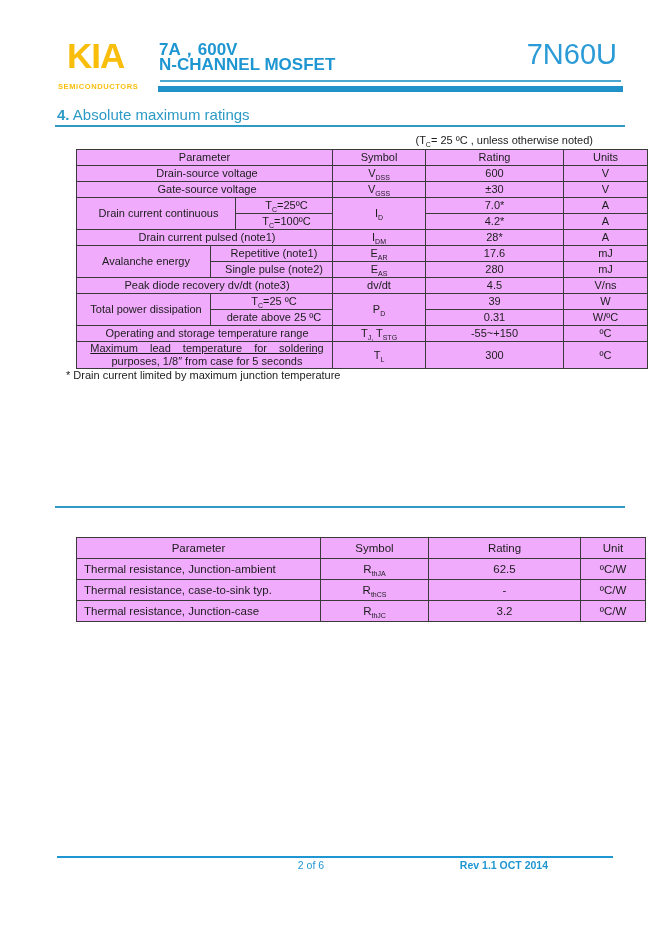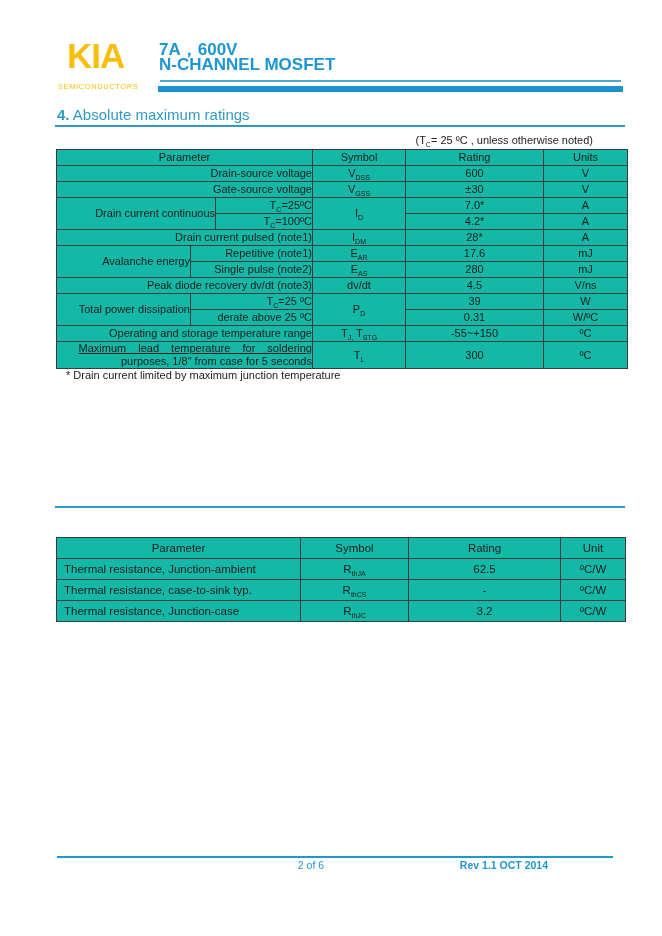--- a/index.html
+++ b/index.html
@@ -2,43 +2,43 @@
 <html><head>
 <meta charset="utf-8">
 <style>
   html,body{margin:0;padding:0;background:#e8e8e8;}
   .page{position:relative;width:662px;height:936px;background:#ffffff;margin:0 auto;
         font-family:"Liberation Sans",sans-serif;color:#1c1c1c;overflow:hidden;
         box-shadow:0 0 4px rgba(0,0,0,.2);padding-left:12px;}
   
   .logo-text{position:absolute;left:67px;top:38px;font-size:35px;font-weight:700;
              color:#F9BE0C;letter-spacing:-1px;line-height:1;}
-  .logo-sub{position:absolute;left:58px;top:82px;font-size:7.5px;font-weight:400;
+  .logo-sub{position:absolute;left:58px;top:82px;font-size:7.5px;font-weight:700;
             color:#F9BE0C;letter-spacing:.6px;}
   .subtitle{position:absolute;left:159px;top:42px;font-size:17px;font-weight:700;
             color:#1E96D2;line-height:15px;}
   .partno{position:absolute;right:57px;top:40px;font-size:29px;color:#2A9BD7;line-height:1;}
   .rule-thin{position:absolute;left:160px;top:80px;width:461px;height:2px;background:#4AA5CF;}
   .rule-thick{position:absolute;left:158px;top:86px;width:465px;height:6px;background:#2191C9;}
   
   .sec-title{position:absolute;left:57px;font-size:15px;color:#2E9AC6;}
   .sec-title .num{font-weight:700;}
   .sec-underline{position:absolute;left:55px;width:570px;height:2px;background:#2E9AC6;}
   .s4t{top:106px;} .s4u{top:125px;}
   .s5t{top:489px;} .s5u{top:506px;}
   .cond-note{position:absolute;left:380px;top:134px;width:213px;text-align:right;
              font-size:11px;color:#1c1c1c;}
   
-  table{border-collapse:collapse;table-layout:fixed;position:absolute;background:#14b8a6;}
+  table{border-collapse:collapse;table-layout:fixed;position:absolute;background:#f0abfc;margin-left:20px;}
   td{border:1px solid #3a3a3a;font-size:11px;text-align:center;padding:0;line-height:13px;
      overflow:hidden;color:#1c1c1c;}
   sub{font-size:7px;line-height:0;letter-spacing:0;}
   .amr{left:56px;top:149px;width:571px;}
   .amr td{height:15px;}
-  .amr td.pl{text-align:right;padding-left:5px;}
+  .amr td.pl{text-align:center;padding-left:5px;}
   .amr tr.tall td{height:21px;}
   .justify1{word-spacing:9px;text-decoration:underline;}
   .amr-note{position:absolute;left:66px;top:369px;font-size:11px;}
   .thermal{left:56px;top:537px;width:569px;}
   .thermal td{height:20px;font-size:11.5px;}
   .thermal td.pl{text-align:left;padding-left:7px;}
   
   .footer-line{position:absolute;left:57px;top:856px;width:556px;height:2px;background:#1E96D2;}
   .page-num{position:absolute;left:261px;top:859px;width:100px;text-align:center;
             font-size:10.5px;font-weight:400;color:#1E96D2;}
@@ -49,20 +49,21 @@
 <body>
 
 <div class="page">
 
   <div class="logo-text">KIA</div>
   <div class="logo-sub">SEMICONDUCTORS</div>
   <div class="subtitle">
     <div>7A，600V</div>
     <div>N-CHANNEL MOSFET</div>
   </div>
+  <div class="partno">7N60U</div>
   <div class="rule-thin"></div>
   <div class="rule-thick"></div>
 
   <div class="sec-title s4t">
     <span class="num">4.</span><span> Absolute maximum ratings</span>
   </div>
   <div class="sec-underline s4u"></div>
 
   <div class="cond-note">
     <span>(T</span><sub>C</sub><span>= 25 ºC , unless otherwise noted)</span>

